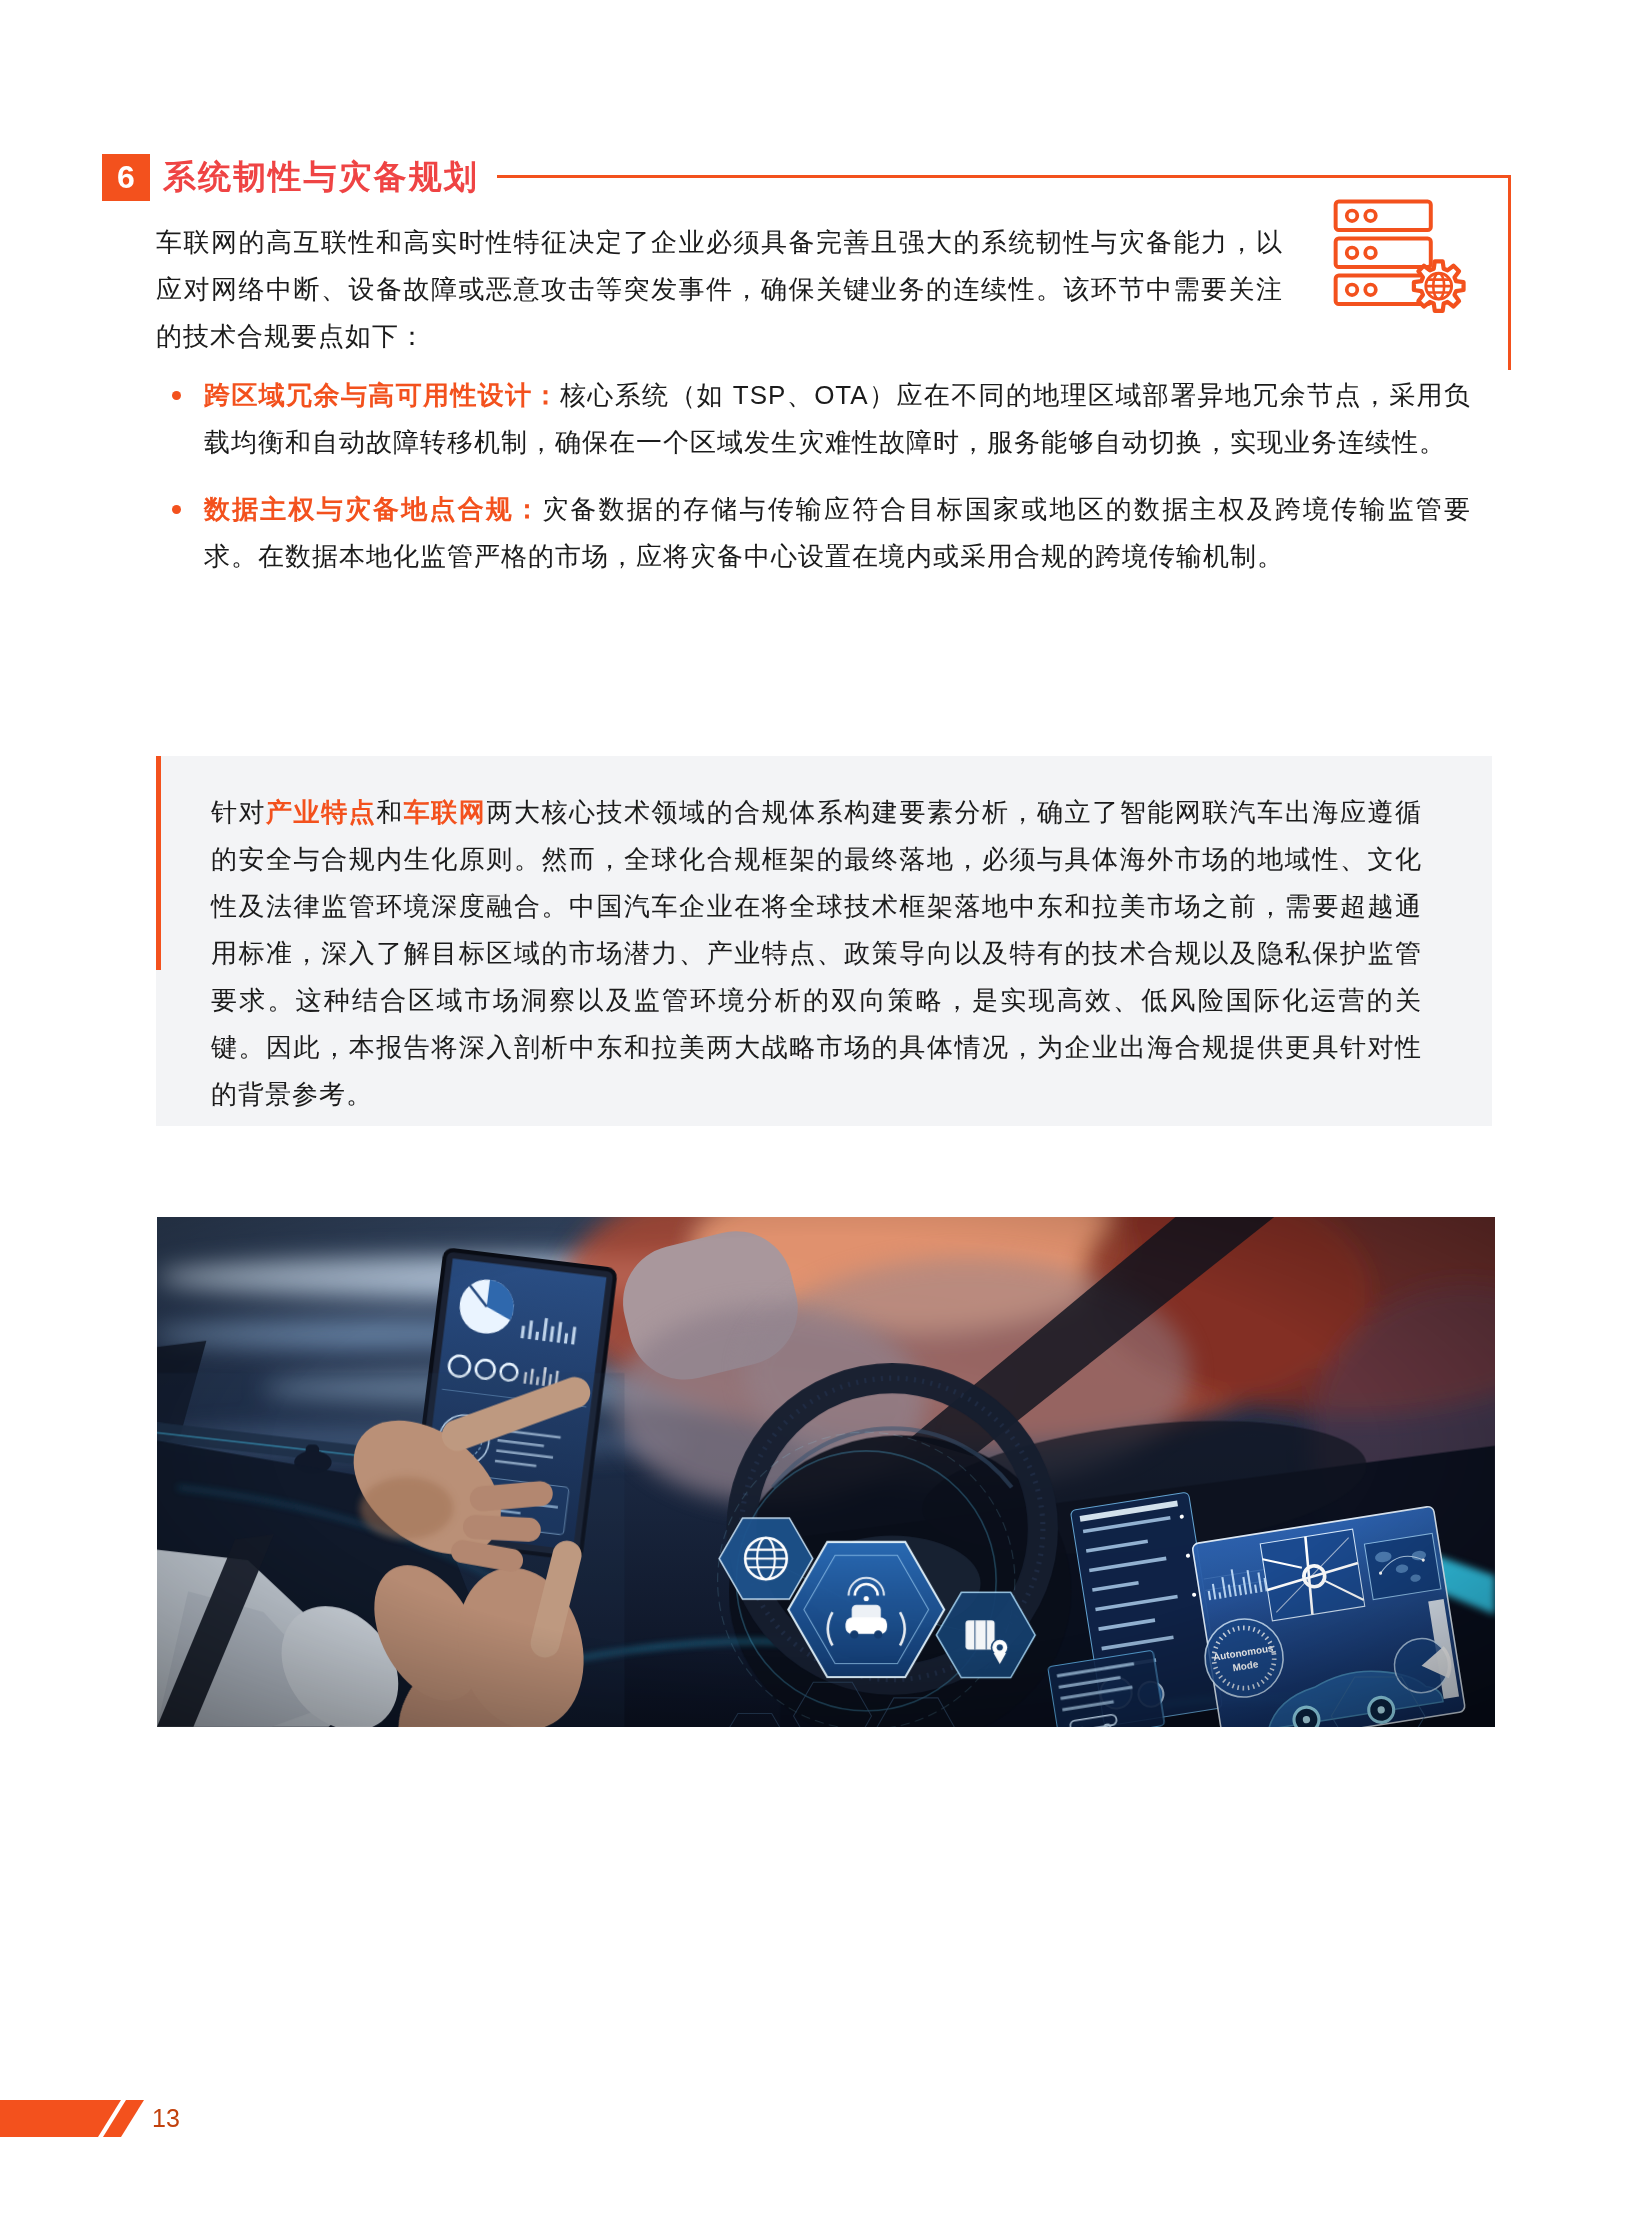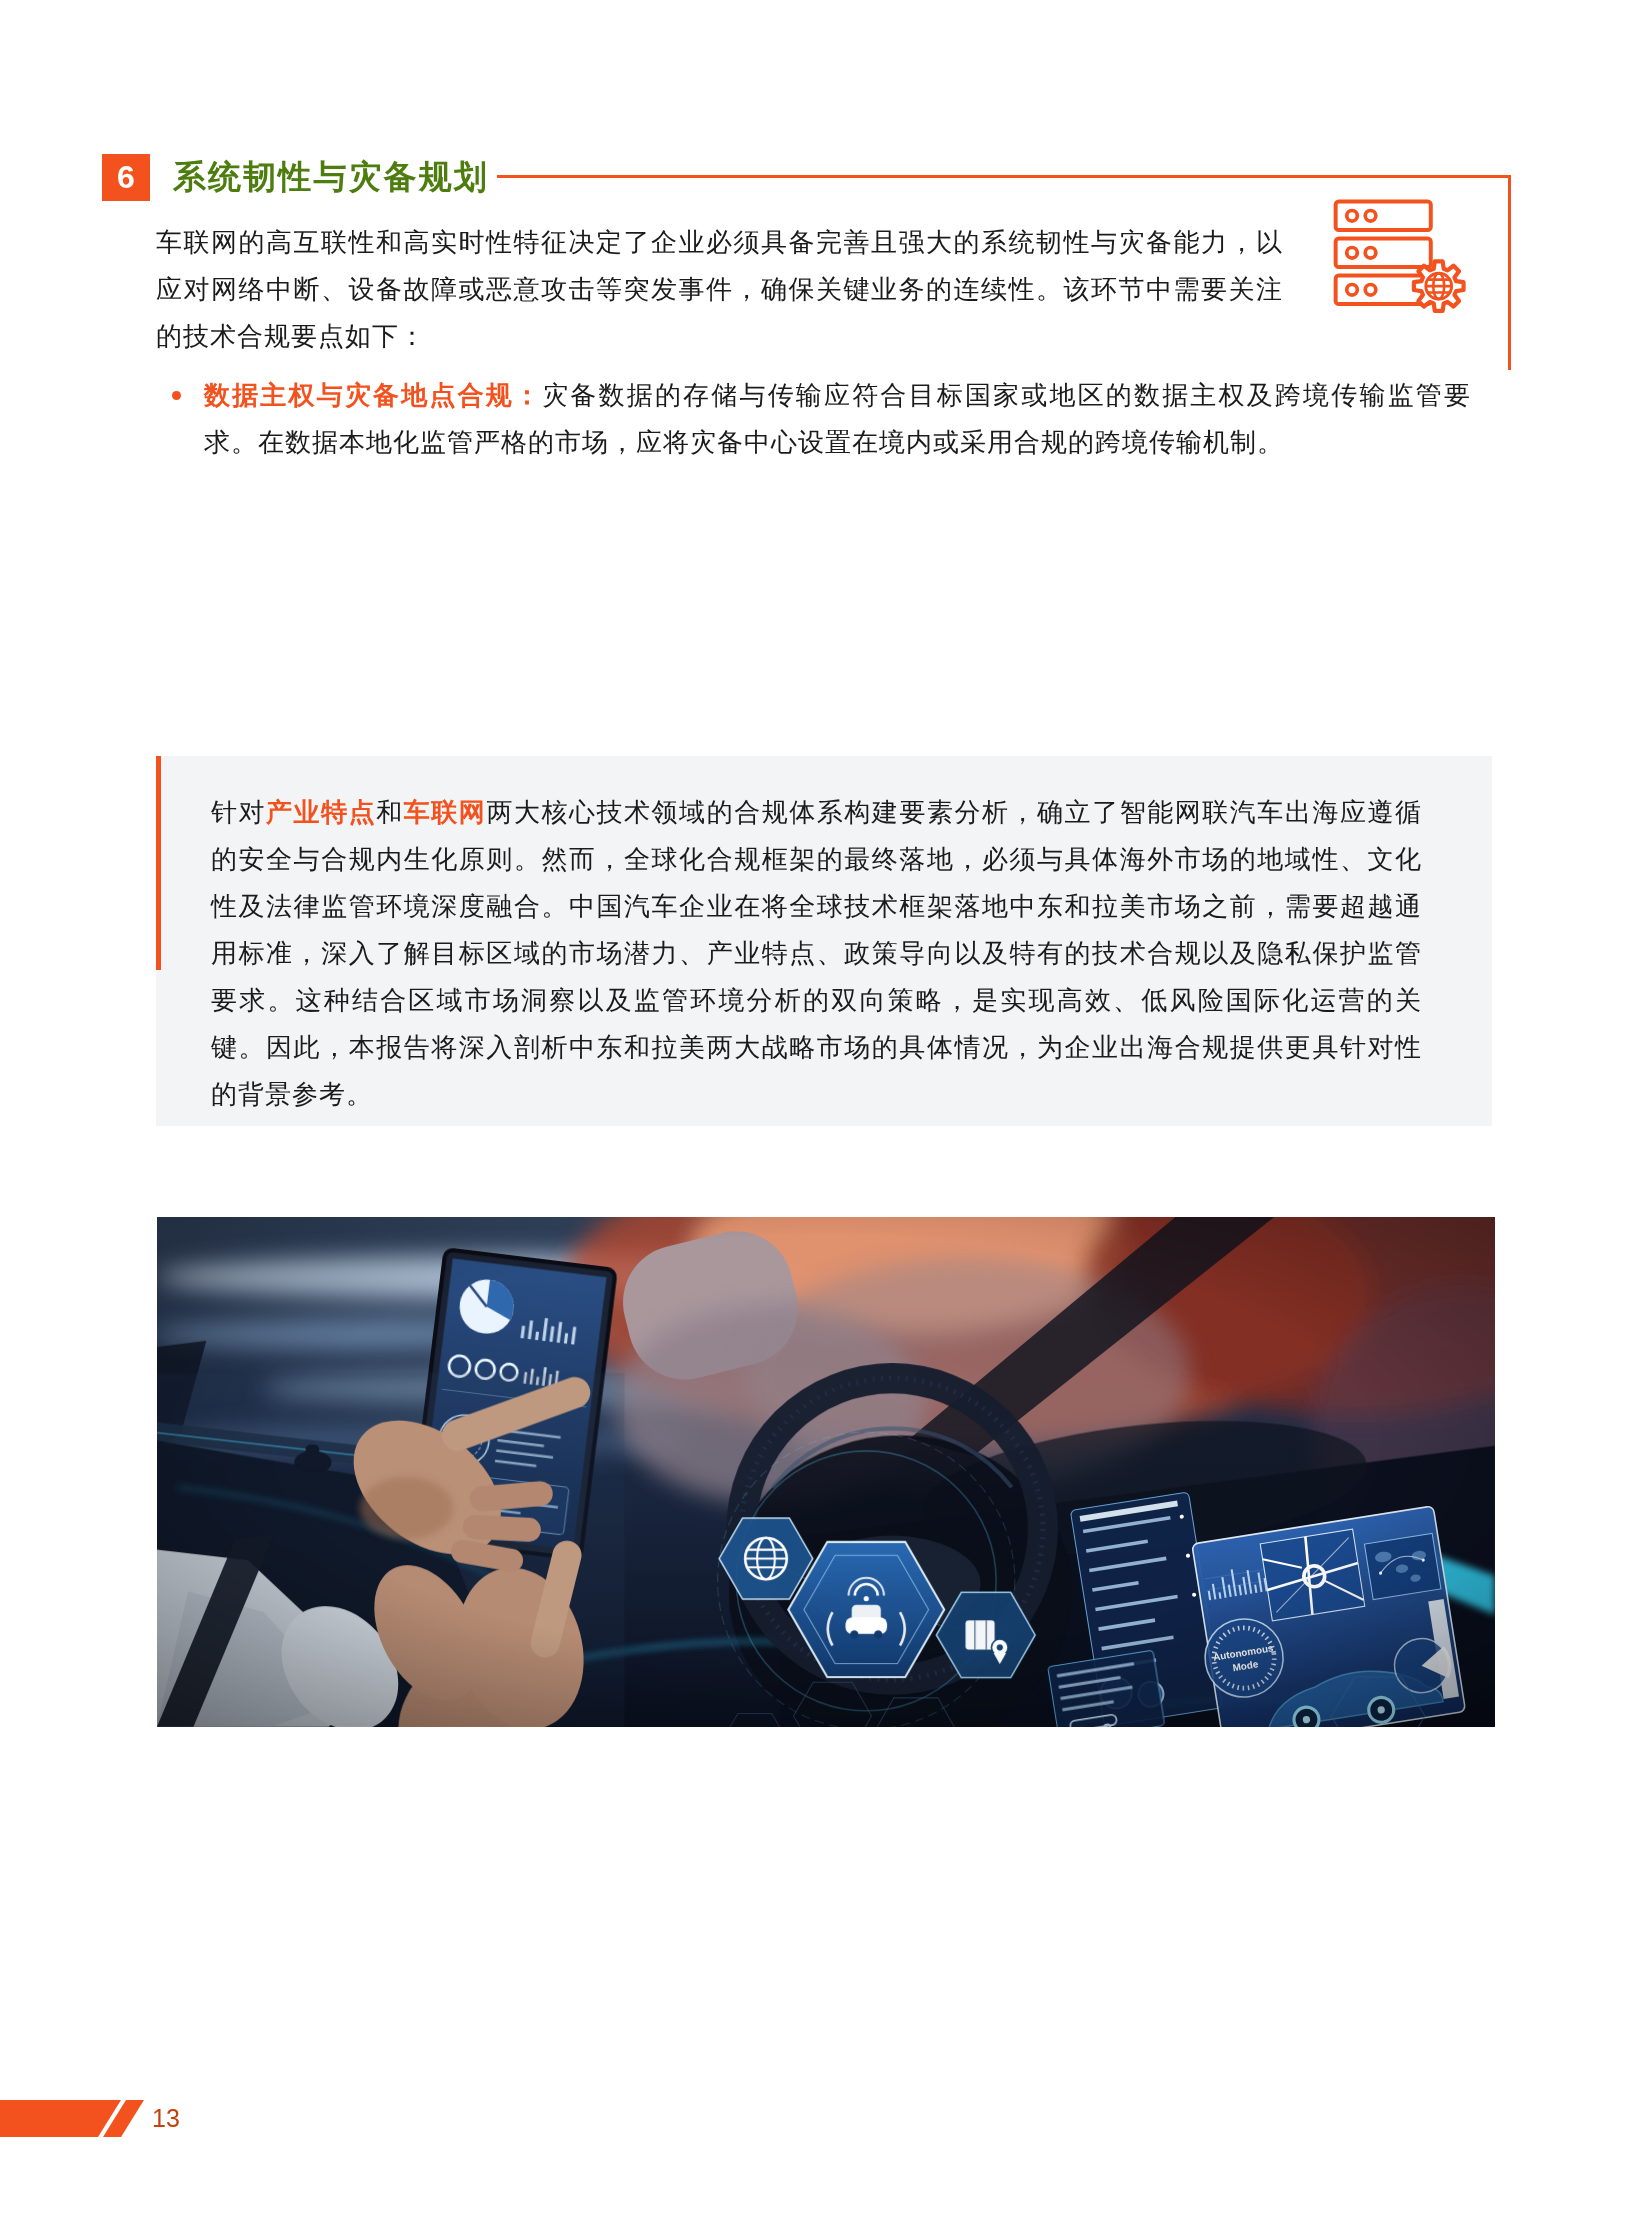--- a/index.html
+++ b/index.html
@@ -9,21 +9,21 @@
     background: #ffffff;
     font-family: "Liberation Sans", sans-serif;
     color: #1b1b1b;
   }
   
   .section-header { position: absolute; left: 102px; top: 154px; display: flex; align-items: center; }
   .badge {
     width: 48px; height: 47px; background: #F3511D; color: #fff;
     font-size: 32px; font-weight: bold; display: flex; align-items: center; justify-content: center;
   }
-  .title { color: #4d7c0f; font-size: 33px; font-weight: bold; letter-spacing: 2.1px; margin-left: 23px; }
+  .title { color: #ef4444; font-size: 33px; font-weight: bold; letter-spacing: 2.1px; margin-left: 13px; }
   .rule-h { position: absolute; left: 497px; top: 175px; width: 1014px; height: 2.6px; background: #F3511D; }
   .rule-v { position: absolute; left: 1508px; top: 175px; width: 2.6px; height: 195px; background: #F3511D; }
   .deco-icon { position: absolute; left: 1333px; top: 185px; width: 148px; height: 152px; }
   
   .intro {
     position: absolute; left: 156px; top: 219px; width: 1127px;
     font-size: 26px; line-height: 47px; letter-spacing: 1px; text-align: justify;
   }
   .bullets { position: absolute; left: 156px; top: 372px; width: 1320px; list-style: none; }
   .bullets li {
@@ -102,20 +102,23 @@
       L45.9 -63.1 L63.1 -45.9 L49 -27.2 L53.8 -15.4 Z"></path>
     <circle cx="0" cy="0" r="40" fill="#fff" stroke="#F3511D" stroke-width="9"></circle>
     <ellipse cx="0" cy="0" rx="17" ry="40" fill="none" stroke="#F3511D" stroke-width="8"></ellipse>
     <path d="M-40 0 H40 M-34 -20 H34 M-34 20 H34" stroke="#F3511D" stroke-width="8" fill="none"></path>
   </g>
 </svg>
 
 <p class="intro">车联网的高互联性和高实时性特征决定了企业必须具备完善且强大的系统韧性与灾备能力，以应对网络中断、设备故障或恶意攻击等突发事件，确保关键业务的连续性。该环节中需要关注的技术合规要点如下：</p>
 
 <ul class="bullets">
+  <li>
+    <span class="dot"></span><span class="lead">跨区域冗余与高可用性设计：</span><span>核心系统（如 TSP、OTA）应在不同的地理区域部署异地冗余节点，采用负载均衡和自动故障转移机制，确保在一个区域发生灾难性故障时，服务能够自动切换，实现业务连续性。</span>
+  </li>
   <li>
     <span class="dot"></span><span class="lead">数据主权与灾备地点合规：</span><span>灾备数据的存储与传输应符合目标国家或地区的数据主权及跨境传输监管要求。在数据本地化监管严格的市场，应将灾备中心设置在境内或采用合规的跨境传输机制。</span>
   </li>
 </ul>
 
 <div class="summary-box">
   <div class="accent-bar"></div>
   <p class="summary-text"><span>针对</span><span class="hl">产业特点</span><span>和</span><span class="hl">车联网</span><span>两大核心技术领域的合规体系构建要素分析，确立了智能网联汽车出海应遵循的安全与合规内生化原则。然而，全球化合规框架的最终落地，必须与具体海外市场的地域性、文化性及法律监管环境深度融合。中国汽车企业在将全球技术框架落地中东和拉美市场之前，需要超越通用标准，深入了解目标区域的市场潜力、产业特点、政策导向以及特有的技术合规以及隐私保护监管要求。这种结合区域市场洞察以及监管环境分析的双向策略，是实现高效、低风险国际化运营的关键。因此，本报告将深入剖析中东和拉美两大战略市场的具体情况，为企业出海合规提供更具针对性的背景参考。</span></p>
 </div>
 

